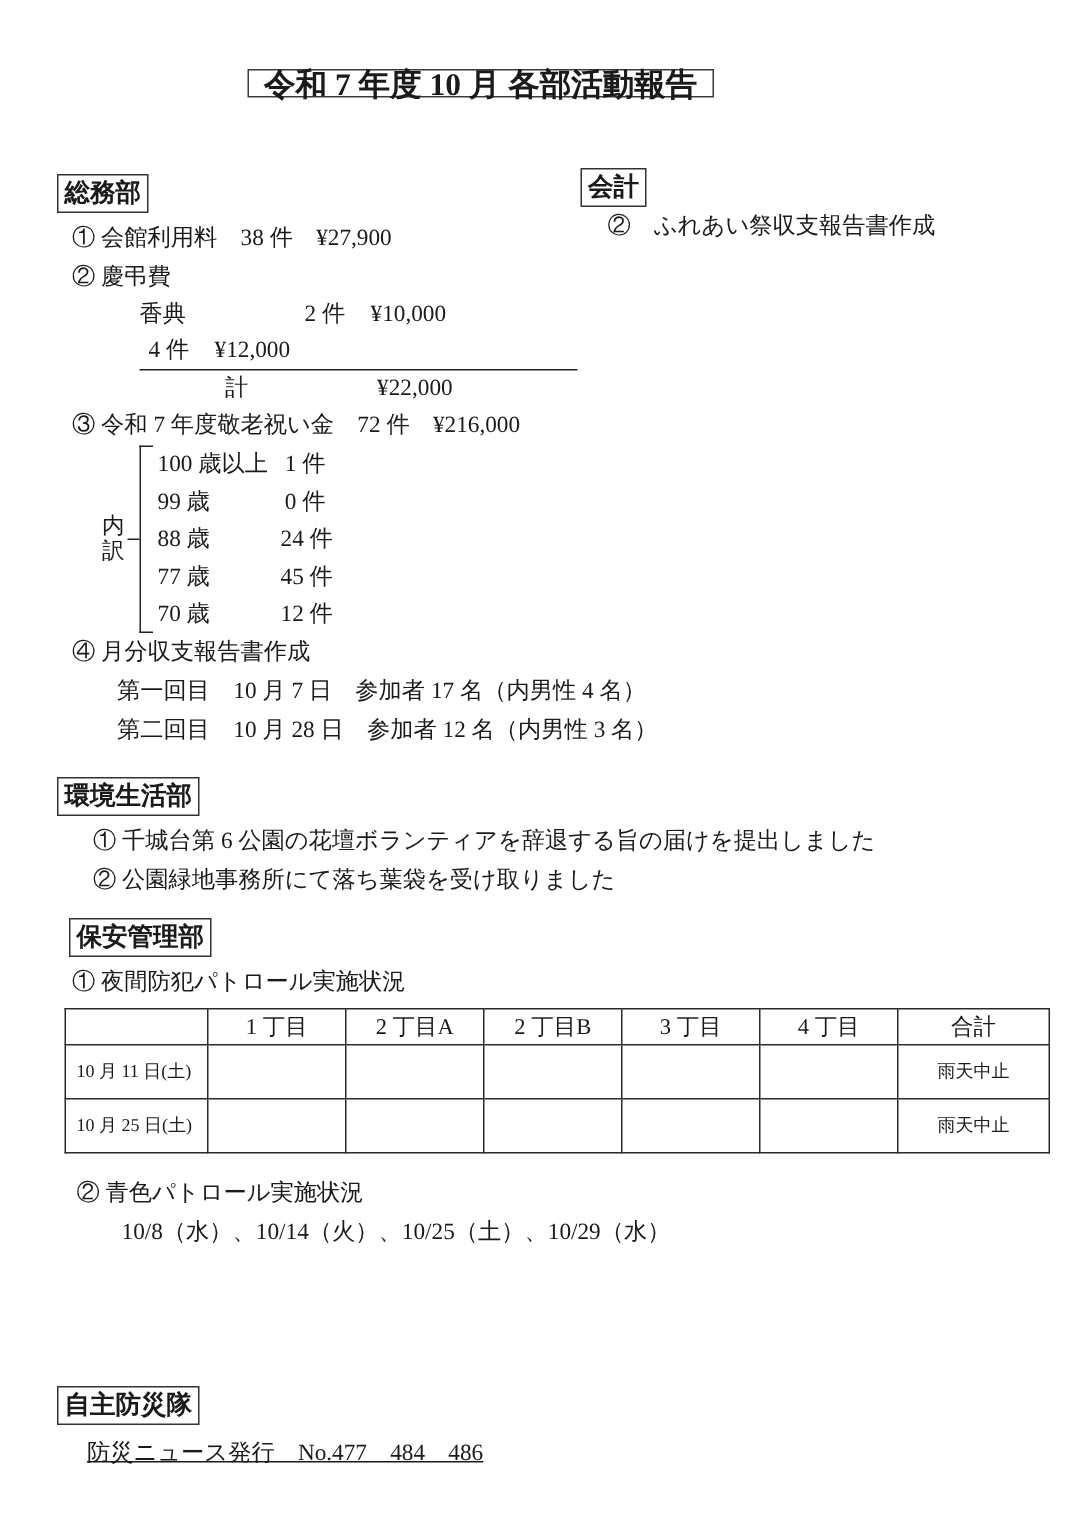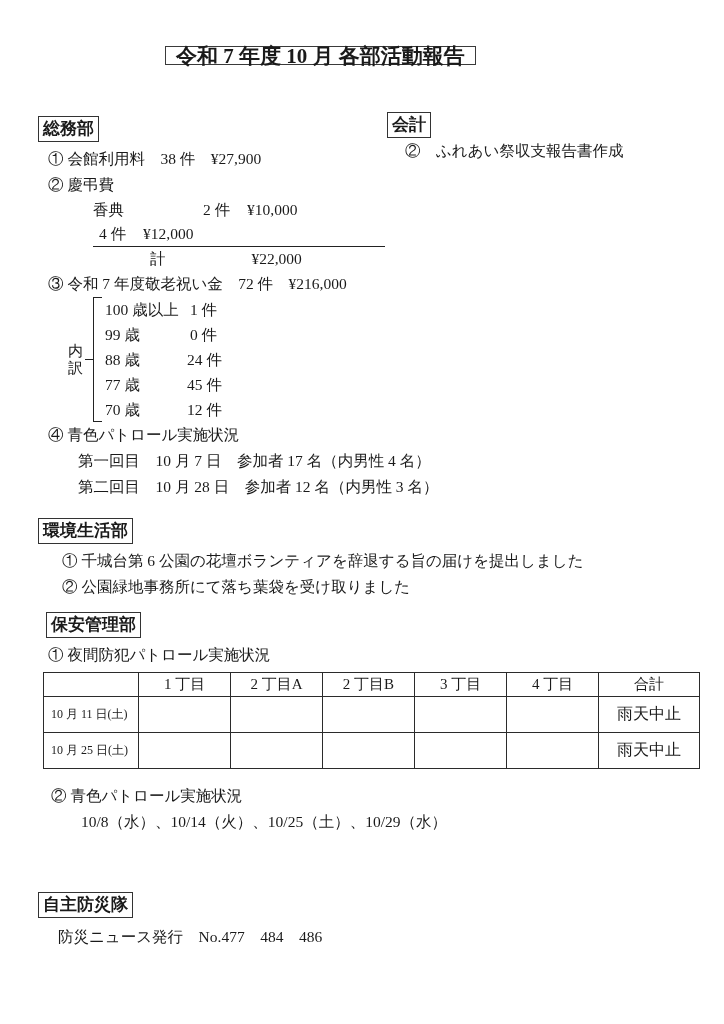--- a/index.html
+++ b/index.html
@@ -52,21 +52,21 @@
   .uw-row { display:flex; line-height:25px; white-space:nowrap; }
   .uw-row .age { min-width:82px; }
   .uw-row .cnt { min-width:30px; text-align:right; }
 
   
   table.patrol { border-collapse:collapse; margin-top:4px; table-layout:fixed; width:656px; }
   table.patrol th, table.patrol td { border:1px solid #2b2b2b; font-weight:normal; }
   table.patrol th { height:24px; font-size:15px; text-align:center; }
   table.patrol td { height:36px; }
   td.date-cell { font-size:12px; padding-left:7px; white-space:nowrap; }
-  td.status-cell { font-size:16px; text-align:center; }
+  td.status-cell { font-size:12px; text-align:center; }
   .c0 { width:95px; } .c1,.c2,.c3,.c4,.c5 { width:92px; } .c6 { width:101px; }
 </style>
 </head>
 <body>
 
 <div class="page">
 
   <div class="title-box">
     <span>令和 7 年度 10 月 各部活動報告</span>
   </div>
@@ -115,21 +115,21 @@
           <span class="age">77 歳</span>
           <span class="cnt">45 件</span>
         </div>
         <div class="uw-row">
           <span class="age">70 歳</span>
           <span class="cnt">12 件</span>
         </div>
       </div>
     </div>
 
-    <div class="line ind10">④ 青色パトロール実施状況</div>
+    <div class="line ind10">④ 月分収支報告書作成</div>
     <div class="line ind40">第一回目　10 月 7 日　参加者 17 名（内男性 4 名）</div>
     <div class="line ind40">第二回目　10 月 28 日　参加者 12 名（内男性 3 名）</div>
   </div>
 
   <div class="sec" style="left:387px; top:112px;">
     <span class="sec-header">会計</span>
     <div class="line ind18">②　ふれあい祭収支報告書作成</div>
   </div>
 
   <div class="sec" style="left:38px; top:518px;">
@@ -171,18 +171,18 @@
         <td></td>
         <td class="status-cell">雨天中止</td>
       </tr>
     </tbody>
       </table>
 
     <div class="line mt14 ind8">② 青色パトロール実施状況</div>
     <div class="line ind38">10/8（水）、10/14（火）、10/25（土）、10/29（水）</div>
   </div>
 
-  <div class="sec" style="left:38px; top:892px;">
+  <div class="sec" style="left:38px; top:924px;text-decoration:underline;">
     <span class="sec-header">自主防災隊</span>
     <div class="line mt6 ind20">防災ニュース発行　No.477　484　486</div>
   </div>
 
 </div>
 
 </body></html>

